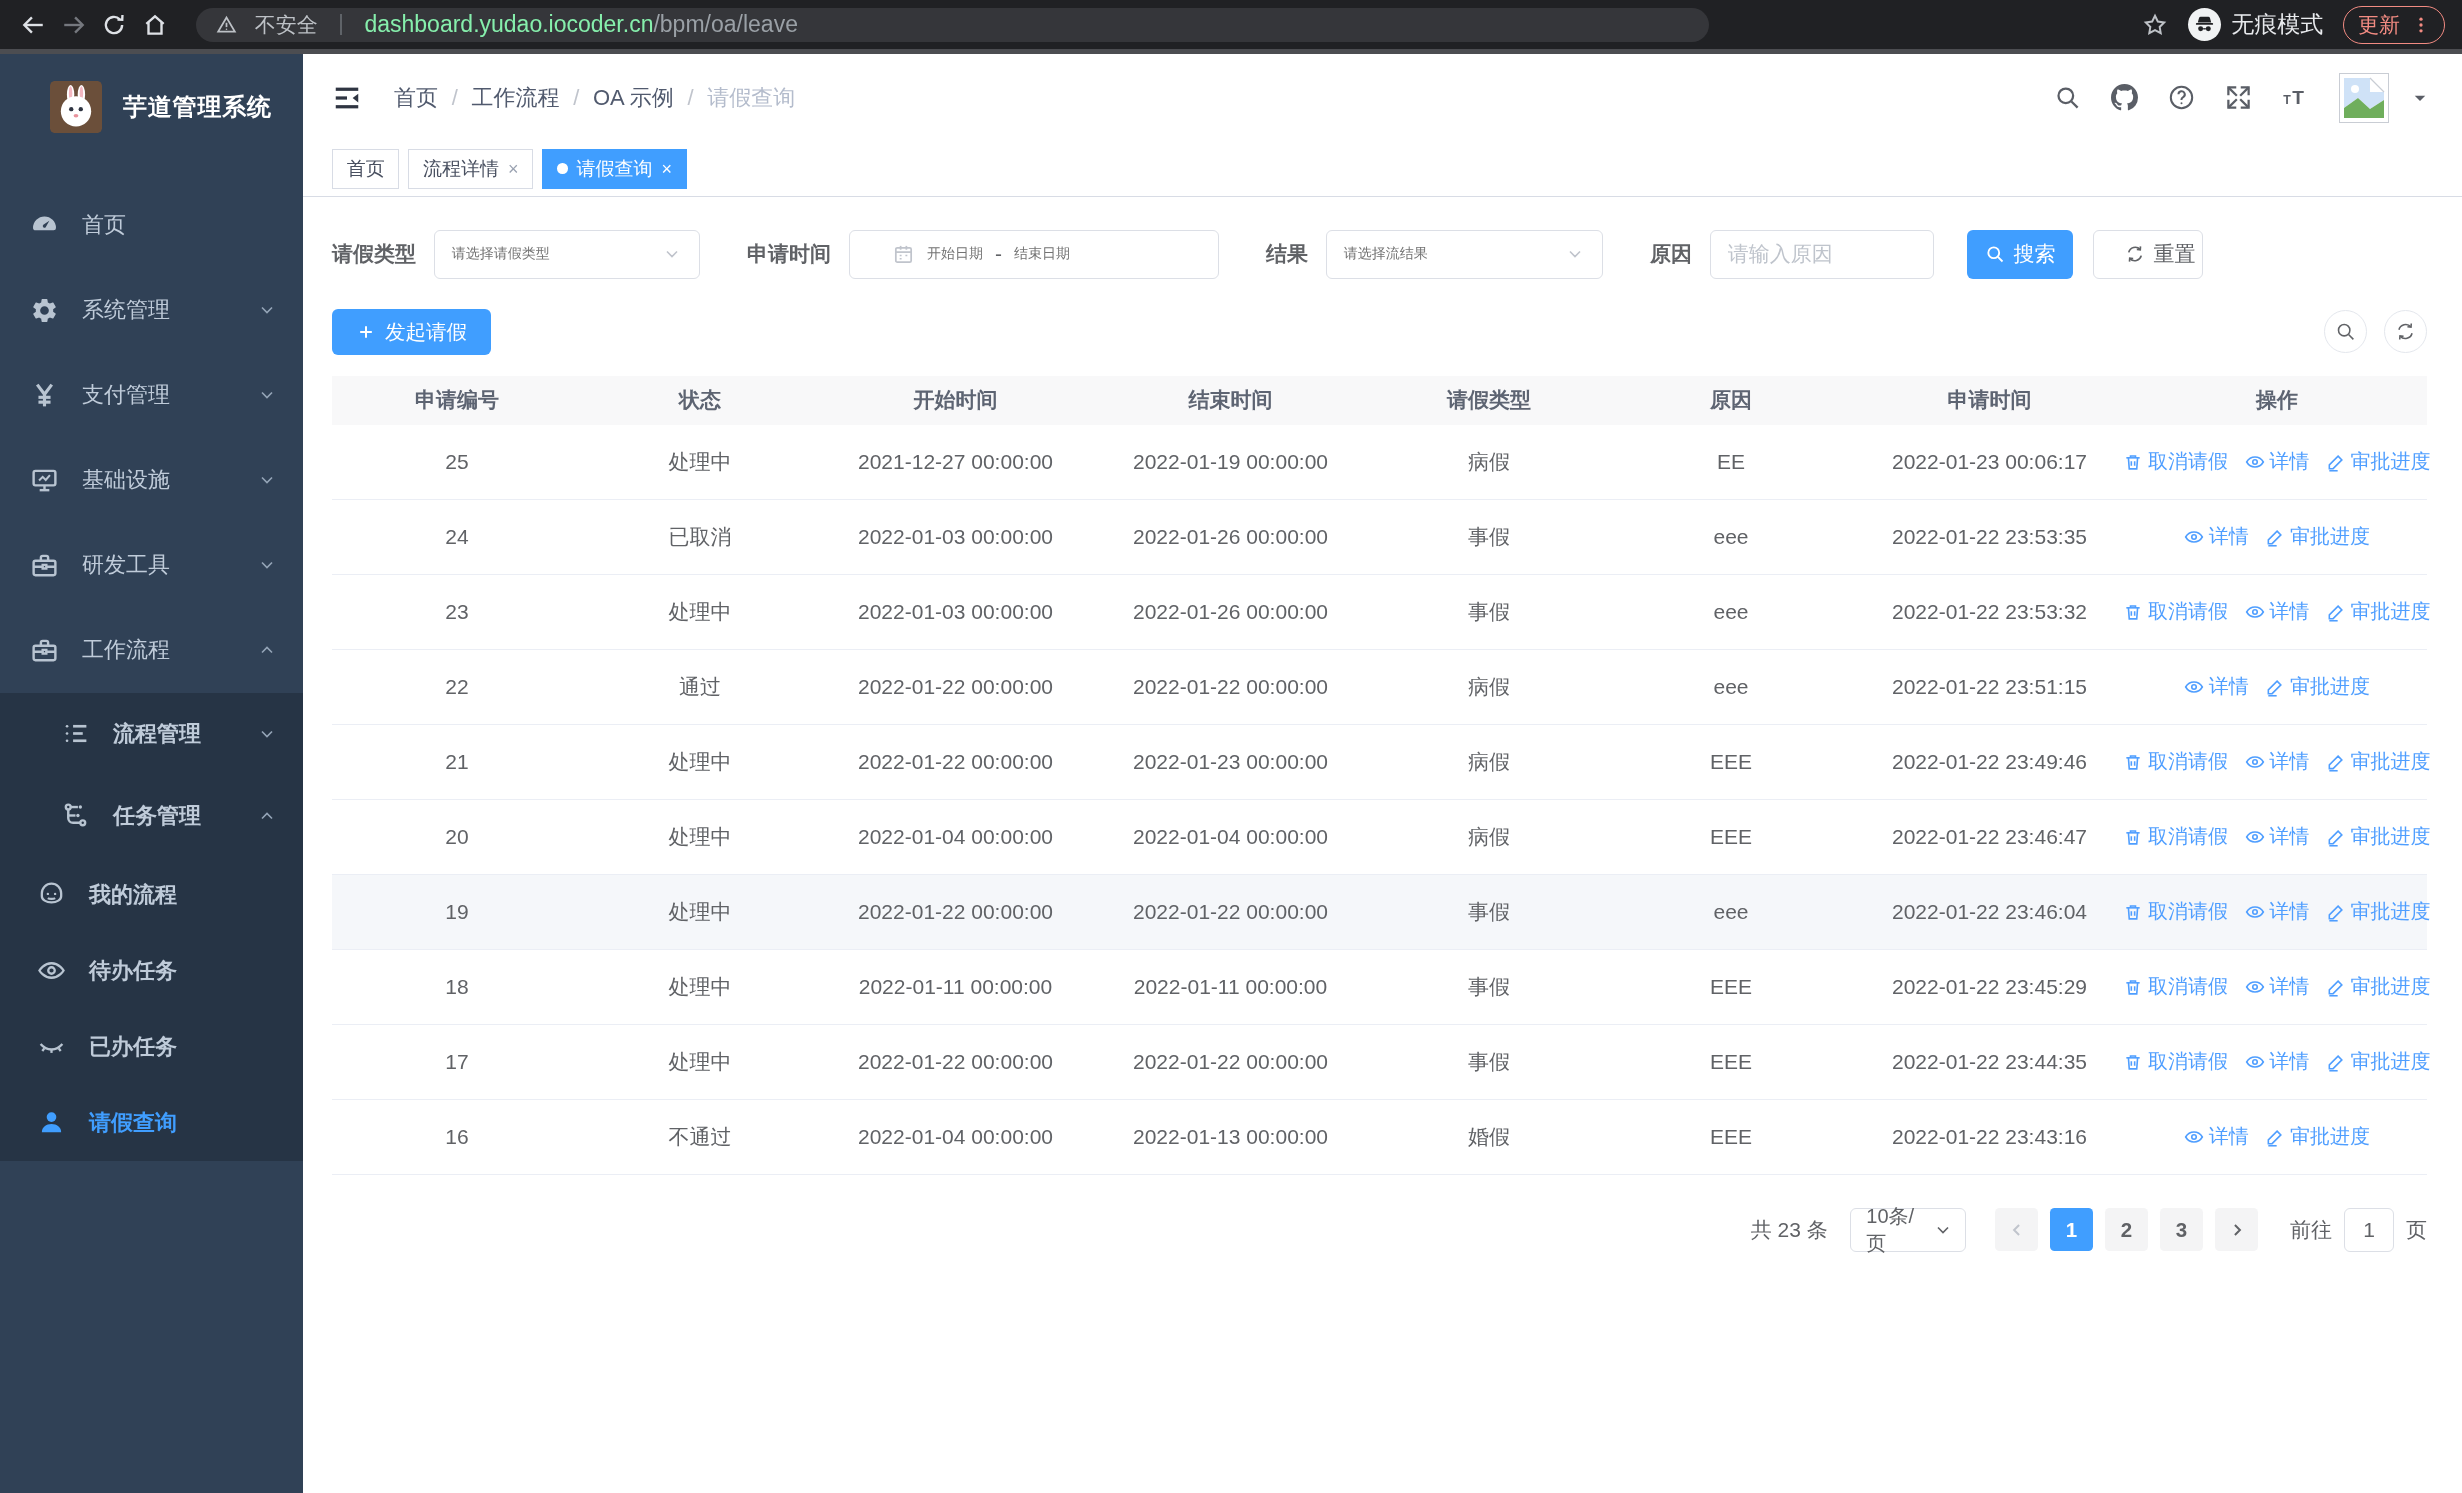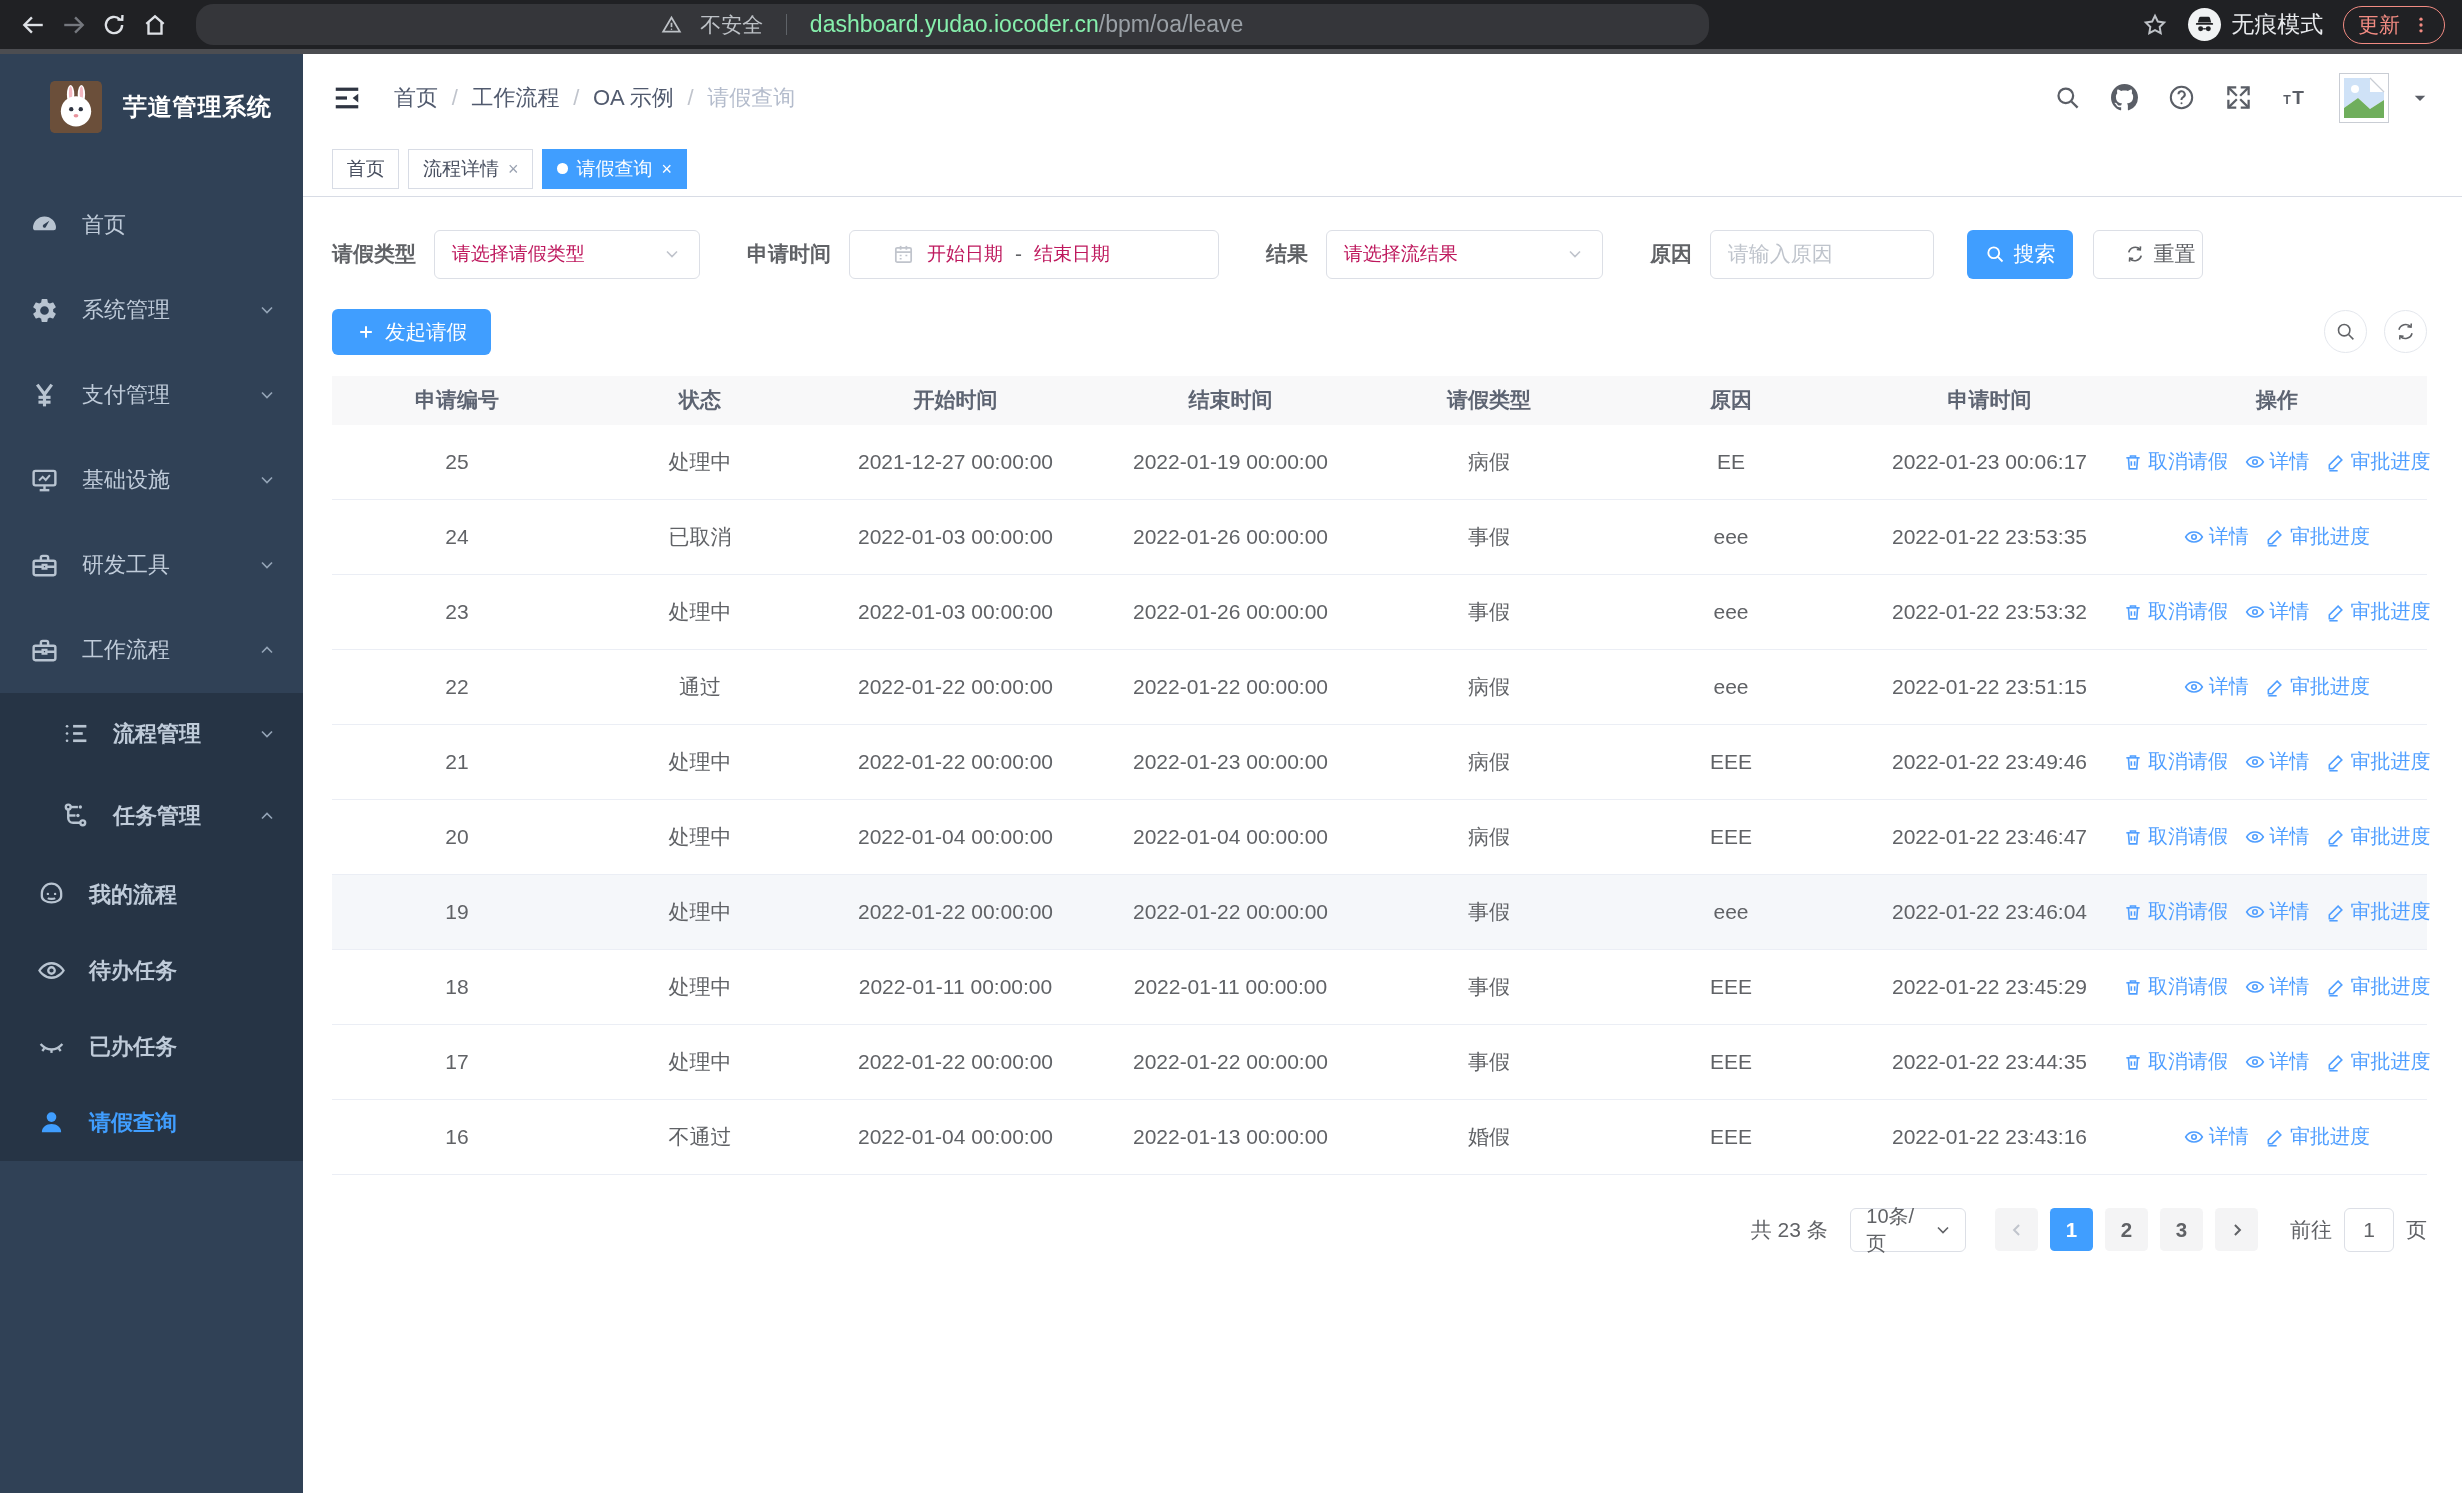--- a/index.html
+++ b/index.html
@@ -6,21 +6,21 @@
   html,body { width: 2462px; height: 1494px; font-family: "Liberation Sans", "DejaVu Sans", sans-serif; background:#fff; overflow:hidden; }
 
   .icon { display:inline-flex; align-items:center; justify-content:center; flex:none; }
   .icon svg { width:100%; height:100%; display:block; }
 
   
   .browser-bar { height:49px; background:#202124; display:flex; align-items:center; padding:0 16.7px; gap:7.6px; }
   .nav-btn { width:33px; height:33px; color:#dee1e6; display:flex; align-items:center; justify-content:center; }
   .nav-btn .icon { width:26px; height:26px; }
   .nav-btn.disabled { color:#75787e; }
-  .url-pill { margin-left:16.7px; width:1513px; height:41px; background:#35363a; border-radius:17.5px; display:flex; align-items:center; padding:0 20px; gap:18px;justify-content:center; }
+  .url-pill { margin-left:16.7px; width:1513px; height:34px; background:#35363a; border-radius:17.5px; display:flex; align-items:center; padding:0 20px; gap:18px; }
   .url-warning { width:21px; height:21px; color:#bdc1c6; }
   .url-sec { color:#bdc1c6; font-size:21px; }
   .url-divider { width:1.5px; height:21px; background:#5f6368; margin:0 4.6px; }
   .url-host { color:#86efac; font-size:23px; }
   .url-path { color:#9aa0a6; font-size:23px; }
   .chrome-right { margin-left:auto; display:flex; align-items:center; gap:20px; }
   .star-btn { width:26px; height:26px; color:#bdc1c6; }
   .incog { display:flex; align-items:center; gap:10.6px;justify-content:center; }
   .incog-circle { width:33px; height:33px; background:#f1f3f4; border-radius:50%; display:flex; align-items:center; justify-content:center; color:#202124; }
   .incog-circle .icon { width:23px; height:23px; }
@@ -68,21 +68,21 @@
   .tab .dot { width:10.6px; height:10.6px; border-radius:50%; background:#fff; }
   .tab .tab-close { font-size:18px; color:#9aa2b1; line-height:1; }
   .tab.active { background:#409eff; border-color:#409eff; color:#fff; }
   .tab.active .tab-close { color:#fff; }
 
   
   .page { flex:1; padding:0 35px 0 29px; background:#fff; }
   .filters { margin-top:33px; display:flex; align-items:center; }
   .f-label { font-size:21px; font-weight:bold; color:#606266; margin-right:18px; white-space:nowrap; }
   .control { height:49px; border:1.5px solid #dcdfe6; border-radius:6px; background:#fff; display:flex; align-items:center; padding:0 16.7px; }
-  .ph { color:#be185d; font-size:19px; white-space:nowrap; }
+  .ph { color:#737373; font-size:14px; white-space:nowrap; }
   .sel-caret { margin-left:auto; width:20px; height:20px; color:#c0c4cc; }
   .w-select1 { width:266px; }
   .w-range { width:370px; gap:12px;padding-left:42px; }
   .w-select2 { width:277px; }
   .w-input { width:224px; }
   .cal-ic { width:23px; height:23px; color:#c0c4cc; }
   .range-sep { color:#606266; font-size:21px; }
   .gap { width:47px; flex:none; }
   .text-input { border:none; outline:none; font-size:21px; color:#606266; width:100%; background:transparent; }
   .text-input::placeholder { color:#bfc4cc; }

